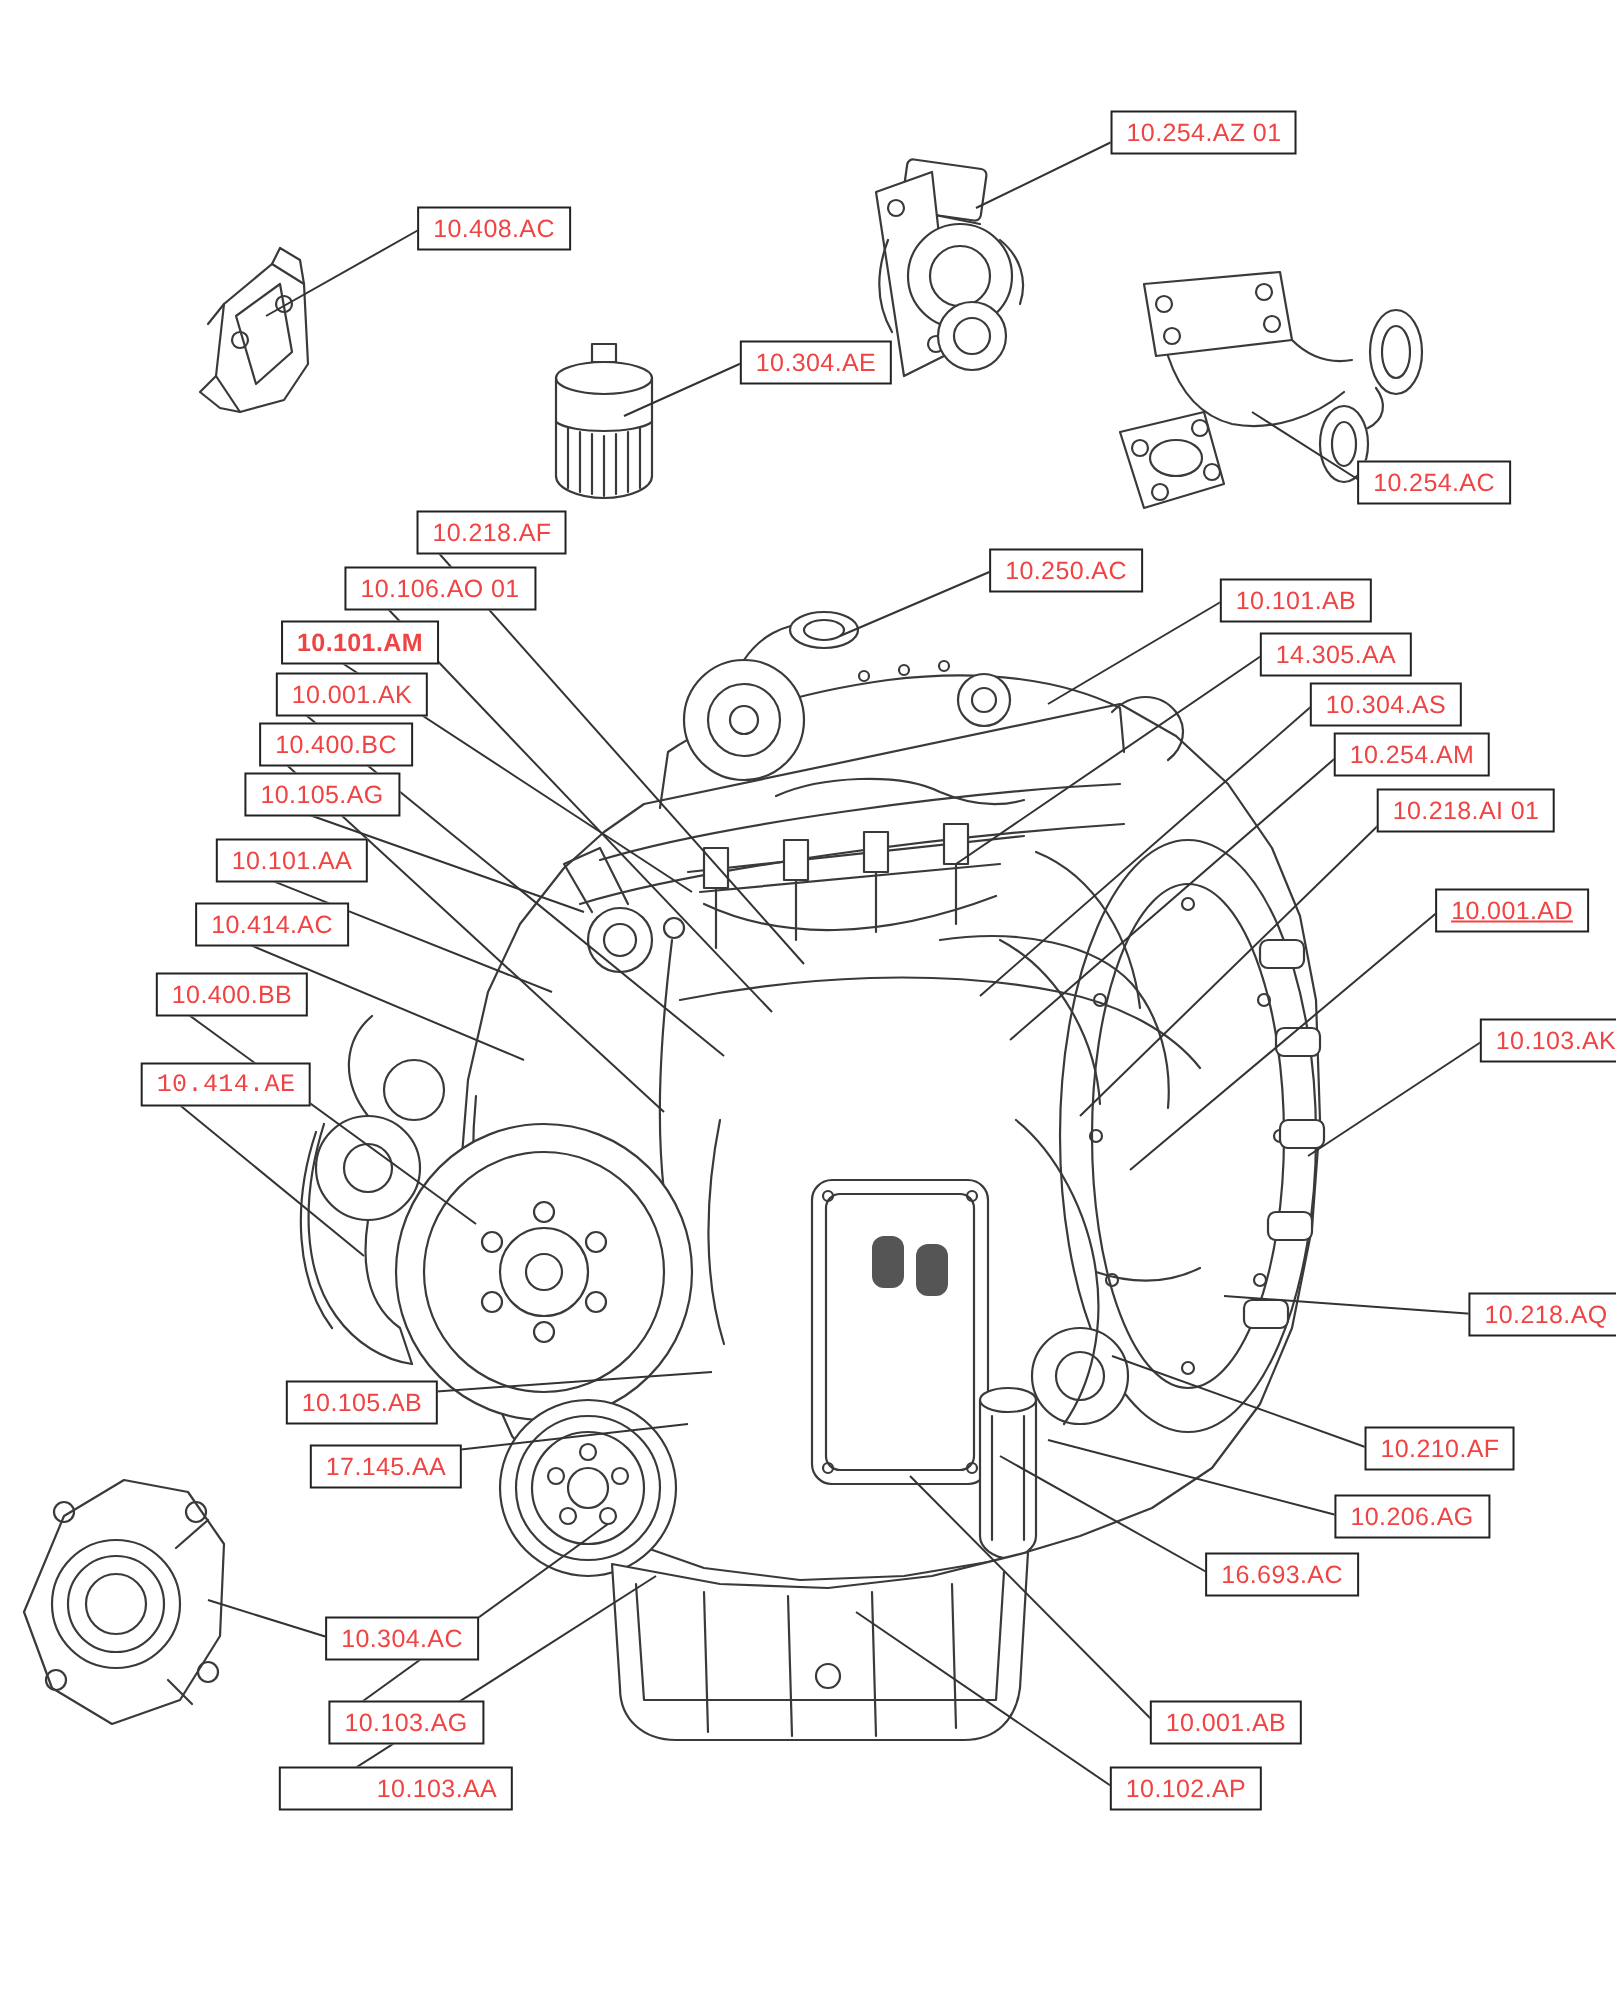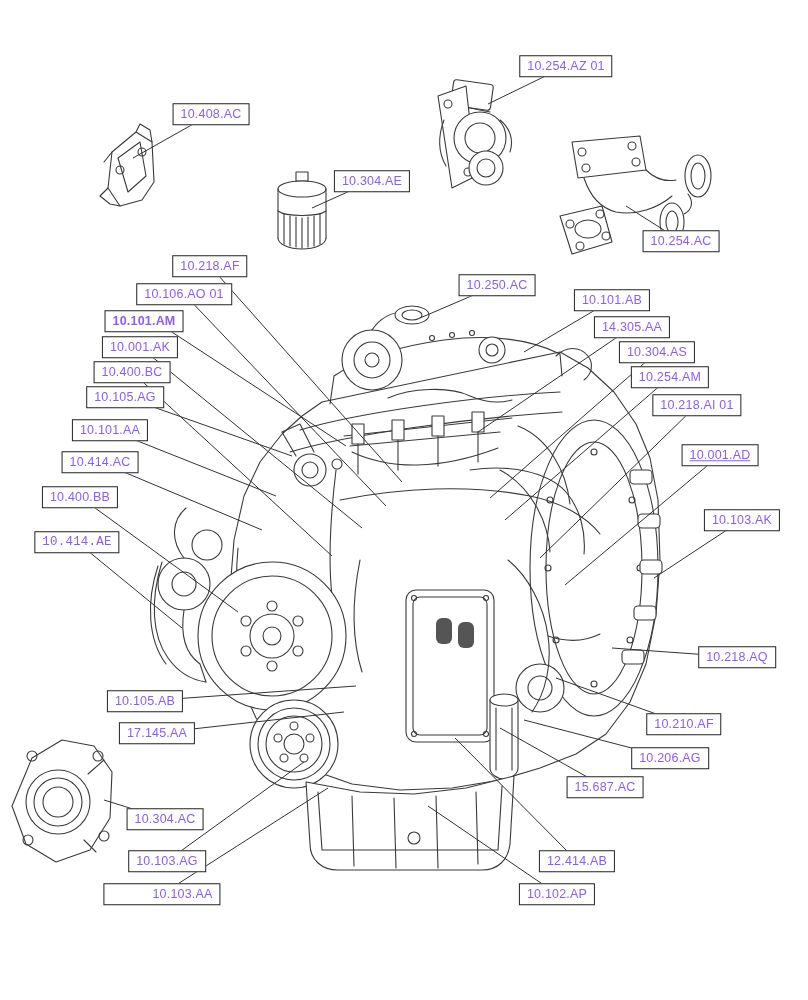--- a/index.html
+++ b/index.html
@@ -11,26 +11,27 @@
     overflow: hidden;
     font-family: "Liberation Sans", sans-serif;
   }
   .canvas svg { position: absolute; left: 0; top: 0; }
   #labels-layer { position: absolute; left: 0; top: 0; width: 100%; height: 100%; }
   .part-label {
     position: absolute;
     transform: translate(-50%, -50%);
     border: 1.3px solid #222222;
     background: #ffffff;
-    color: #8b5cf6;
+    color: #ef4444;
     font-size: 12.5px;
     line-height: 1;
     padding: 4px 7px 3px 7px;
     white-space: nowrap;
     letter-spacing: 0.2px;
+    margin-left: 36px;
   }
   #leader-lines line { stroke: #333333; stroke-width: 1; }
 </style>
 </head>
 <body>
 
 <div class="canvas">
 
   <svg width="808" height="1000" viewBox="0 0 808 1000" xmlns="http://www.w3.org/2000/svg">
 
@@ -305,23 +306,23 @@
       <div class="part-label" style="left: 612px; top: 300px;">10.101.AB</div>
       <div class="part-label" style="left: 632px; top: 327px;">14.305.AA</div>
       <div class="part-label" style="left: 657px; top: 352px;">10.304.AS</div>
       <div class="part-label" style="left: 670px; top: 377px;">10.254.AM</div>
       <div class="part-label" style="left: 697px; top: 405px;">10.218.AI 01</div>
       <div class="part-label" style="left: 720px; top: 455px; text-decoration: underline;">10.001.AD</div>
       <div class="part-label" style="left: 742px; top: 520px;">10.103.AK</div>
       <div class="part-label" style="left: 737px; top: 657px;">10.218.AQ</div>
       <div class="part-label" style="left: 684px; top: 724px;">10.210.AF</div>
       <div class="part-label" style="left: 670px; top: 758px;">10.206.AG</div>
-      <div class="part-label" style="left: 605px; top: 787px;">15.687.AC</div>
+      <div class="part-label" style="left: 605px; top: 787px;">16.693.AC</div>
       <div class="part-label" style="left: 145px; top: 701px;">10.105.AB</div>
       <div class="part-label" style="left: 157px; top: 733px;">17.145.AA</div>
       <div class="part-label" style="left: 165px; top: 819px;">10.304.AC</div>
       <div class="part-label" style="left: 167px; top: 861px;">10.103.AG</div>
       <div class="part-label" style="left: 162px; top: 894px; padding-left: 48px;">10.103.AA</div>
-      <div class="part-label" style="left: 577px; top: 861px;">12.414.AB</div>
+      <div class="part-label" style="left: 577px; top: 861px;">10.001.AB</div>
       <div class="part-label" style="left: 557px; top: 894px;">10.102.AP</div>
     </div>
 
 </div>
 
 </body></html>

